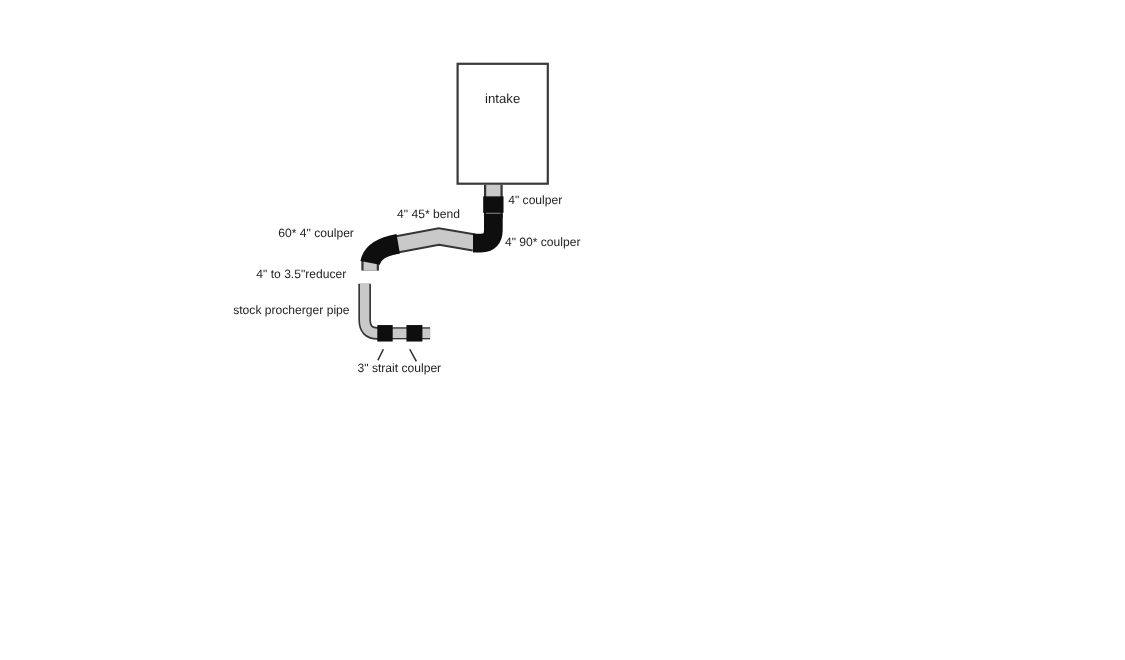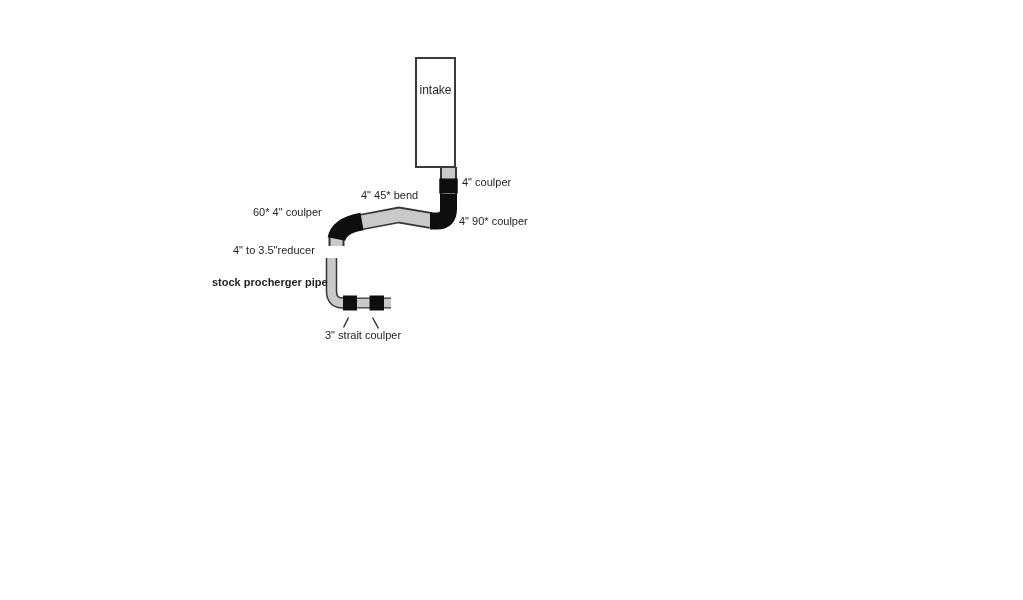--- a/index.html
+++ b/index.html
@@ -22,21 +22,21 @@
     width: 1023px;
     height: 600px;
   }
   .pipe-svg path, .pipe-svg rect {
     fill: none;
   }
   .intake-box {
     position: absolute;
     left: 415px;
     top: 57px;
-    width: 41px;
+    width: 84px;
     height: 111px;
     box-sizing: border-box;
     border: 2px solid #3a3a3a;
     background: #ffffff;
     text-align: center;
     padding-top: 24px;
     font-size: 12px;
     color: #1f1f1f;
   }
   .label {
@@ -44,21 +44,21 @@
     font-size: 11px;
     line-height: 13px;
     color: #1f1f1f;
     white-space: nowrap;
   }
   .lbl-coupler4   { left: 462px; top: 176px; }
   .lbl-bend45     { left: 361px; top: 189px; }
   .lbl-coupler60  { left: 253px; top: 206px; }
   .lbl-coupler90  { left: 459px; top: 215px; }
   .lbl-reducer    { left: 233px; top: 244px; }
-  .lbl-stockpipe  { left: 212px; top: 276px; font-weight: bold; }
+  .lbl-stockpipe  { left: 212px; top: 276px; }
   .lbl-strait     { left: 325px; top: 329px; }
 </style>
 </head>
 <body>
 
 <div class="canvas">
 
   <svg class="pipe-svg" viewBox="0 0 1023 600">
 
     <g>

